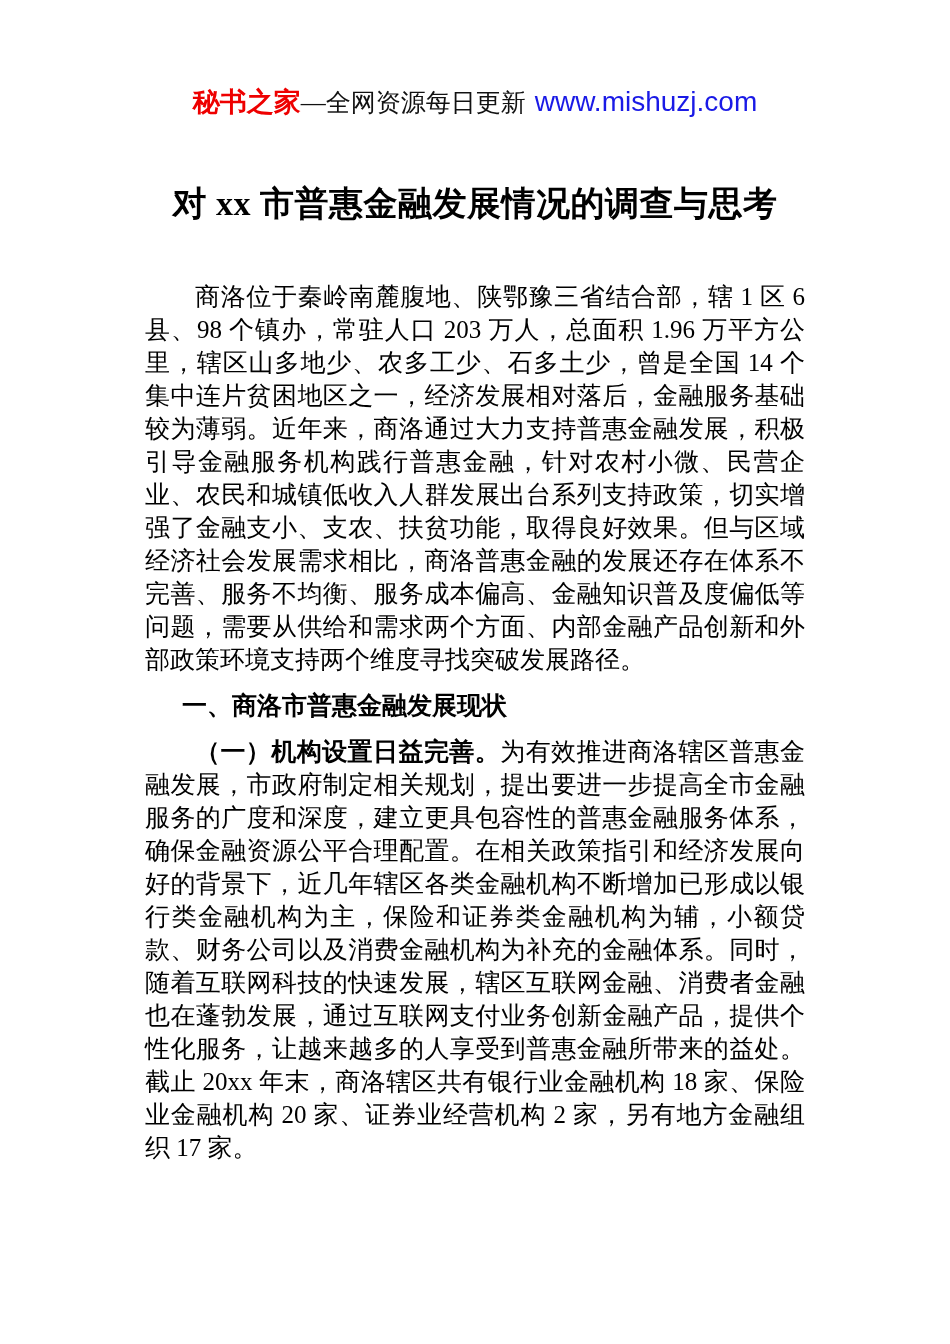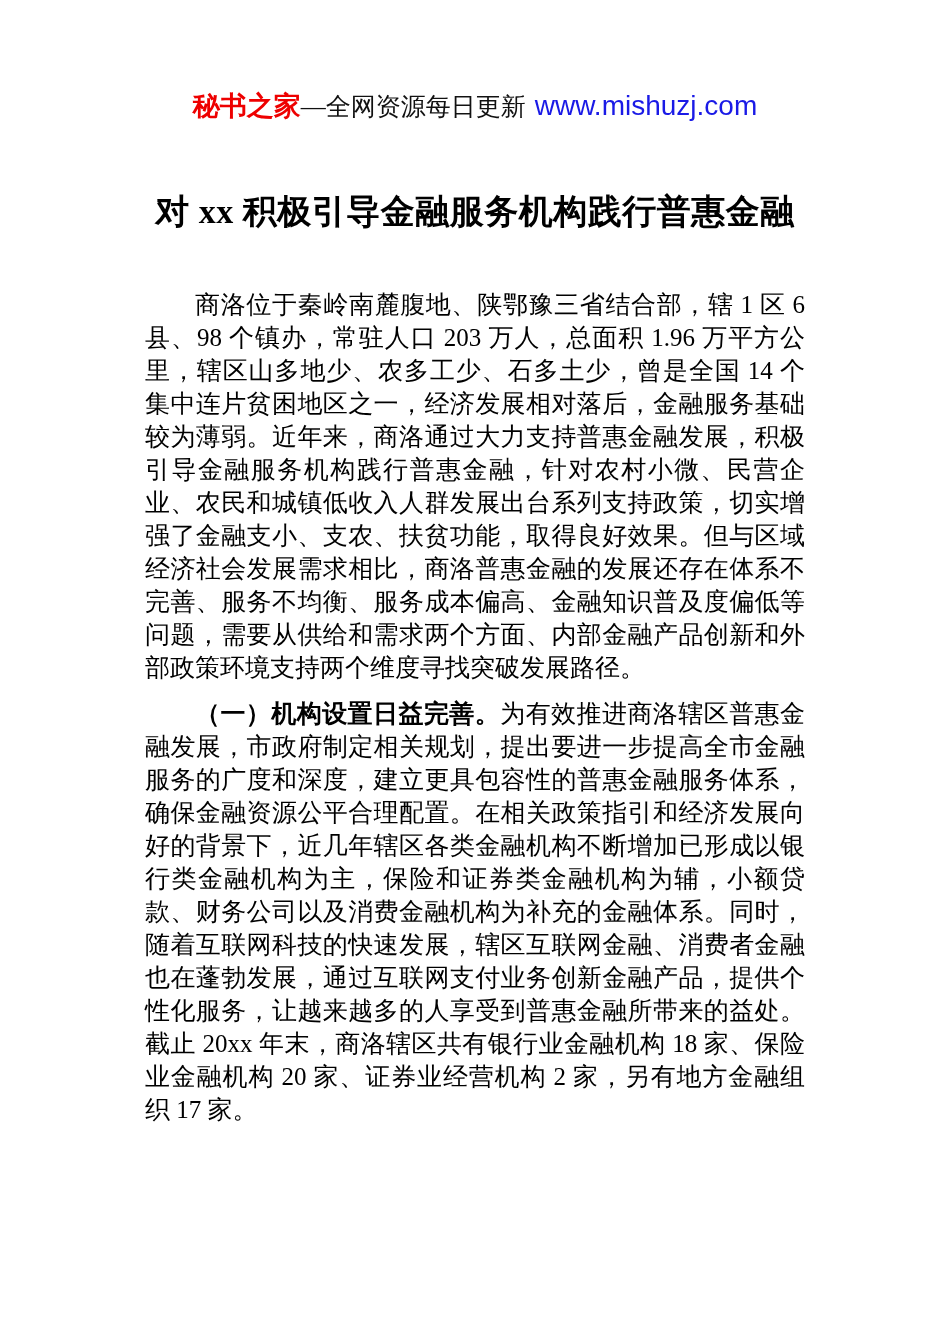--- a/index.html
+++ b/index.html
@@ -14,21 +14,21 @@
     background: #ffffff;
     box-sizing: border-box;
     padding: 85px 132px 0 132px;
     overflow: hidden;
     font-family: "Liberation Serif", "DejaVu Serif", sans-serif;
     color: #000000;
   }
   .site-header {
     text-align: center;
     font-size: 25px;
-    line-height: 42px;
+    line-height: 34px;
     white-space: nowrap;
   }
   .site-name {
     color: #ee0000;
     font-weight: bold;
     font-size: 27px;
   }
   .site-tagline {
     color: #111111;
     font-size: 25px;
@@ -70,24 +70,25 @@
 </style>
 </head>
 <body>
 
 <div class="page">
 
   <div class="site-header">
     <span class="site-name">秘书之家</span><span class="site-tagline">—全网资源每日更新</span><span class="site-url">www.mishuzj.com</span>
   </div>
 
-  <h1 class="doc-title">对 xx 积极引导金融服务机构践行普惠金融</h1>
+  <h1 class="doc-title">对 xx 市普惠金融发展情况的调查与思考</h1>
 
   <div class="doc-body">
 
     <p class="body-para">商洛位于秦岭南麓腹地、陕鄂豫三省结合部，辖 1 区 6 县、98 个镇办，常驻人口 203 万人，总面积 1.96 万平方公里，辖区山多地少、农多工少、石多土少，曾是全国 14 个集中连片贫困地区之一，经济发展相对落后，金融服务基础较为薄弱。近年来，商洛通过大力支持普惠金融发展，积极引导金融服务机构践行普惠金融，针对农村小微、民营企业、农民和城镇低收入人群发展出台系列支持政策，切实增强了金融支小、支农、扶贫功能，取得良好效果。但与区域经济社会发展需求相比，商洛普惠金融的发展还存在体系不完善、服务不均衡、服务成本偏高、金融知识普及度偏低等问题，需要从供给和需求两个方面、内部金融产品创新和外部政策环境支持两个维度寻找突破发展路径。</p>
 
+    <p class="section-heading">一、商洛市普惠金融发展现状</p>
 
     <p class="body-para"><span class="lead-bold">（一）机构设置日益完善。</span><span>为有效推进商洛辖区普惠金融发展，市政府制定相关规划，提出要进一步提高全市金融服务的广度和深度，建立更具包容性的普惠金融服务体系，确保金融资源公平合理配置。在相关政策指引和经济发展向好的背景下，近几年辖区各类金融机构不断增加已形成以银行类金融机构为主，保险和证券类金融机构为辅，小额贷款、财务公司以及消费金融机构为补充的金融体系。同时，随着互联网科技的快速发展，辖区互联网金融、消费者金融也在蓬勃发展，通过互联网支付业务创新金融产品，提供个性化服务，让越来越多的人享受到普惠金融所带来的益处。截止 20xx 年末，商洛辖区共有银行业金融机构 18 家、保险业金融机构 20 家、证券业经营机构 2 家，另有地方金融组织 17 家。</span></p>
 
   </div>
 
 </div>
 
 </body></html>

